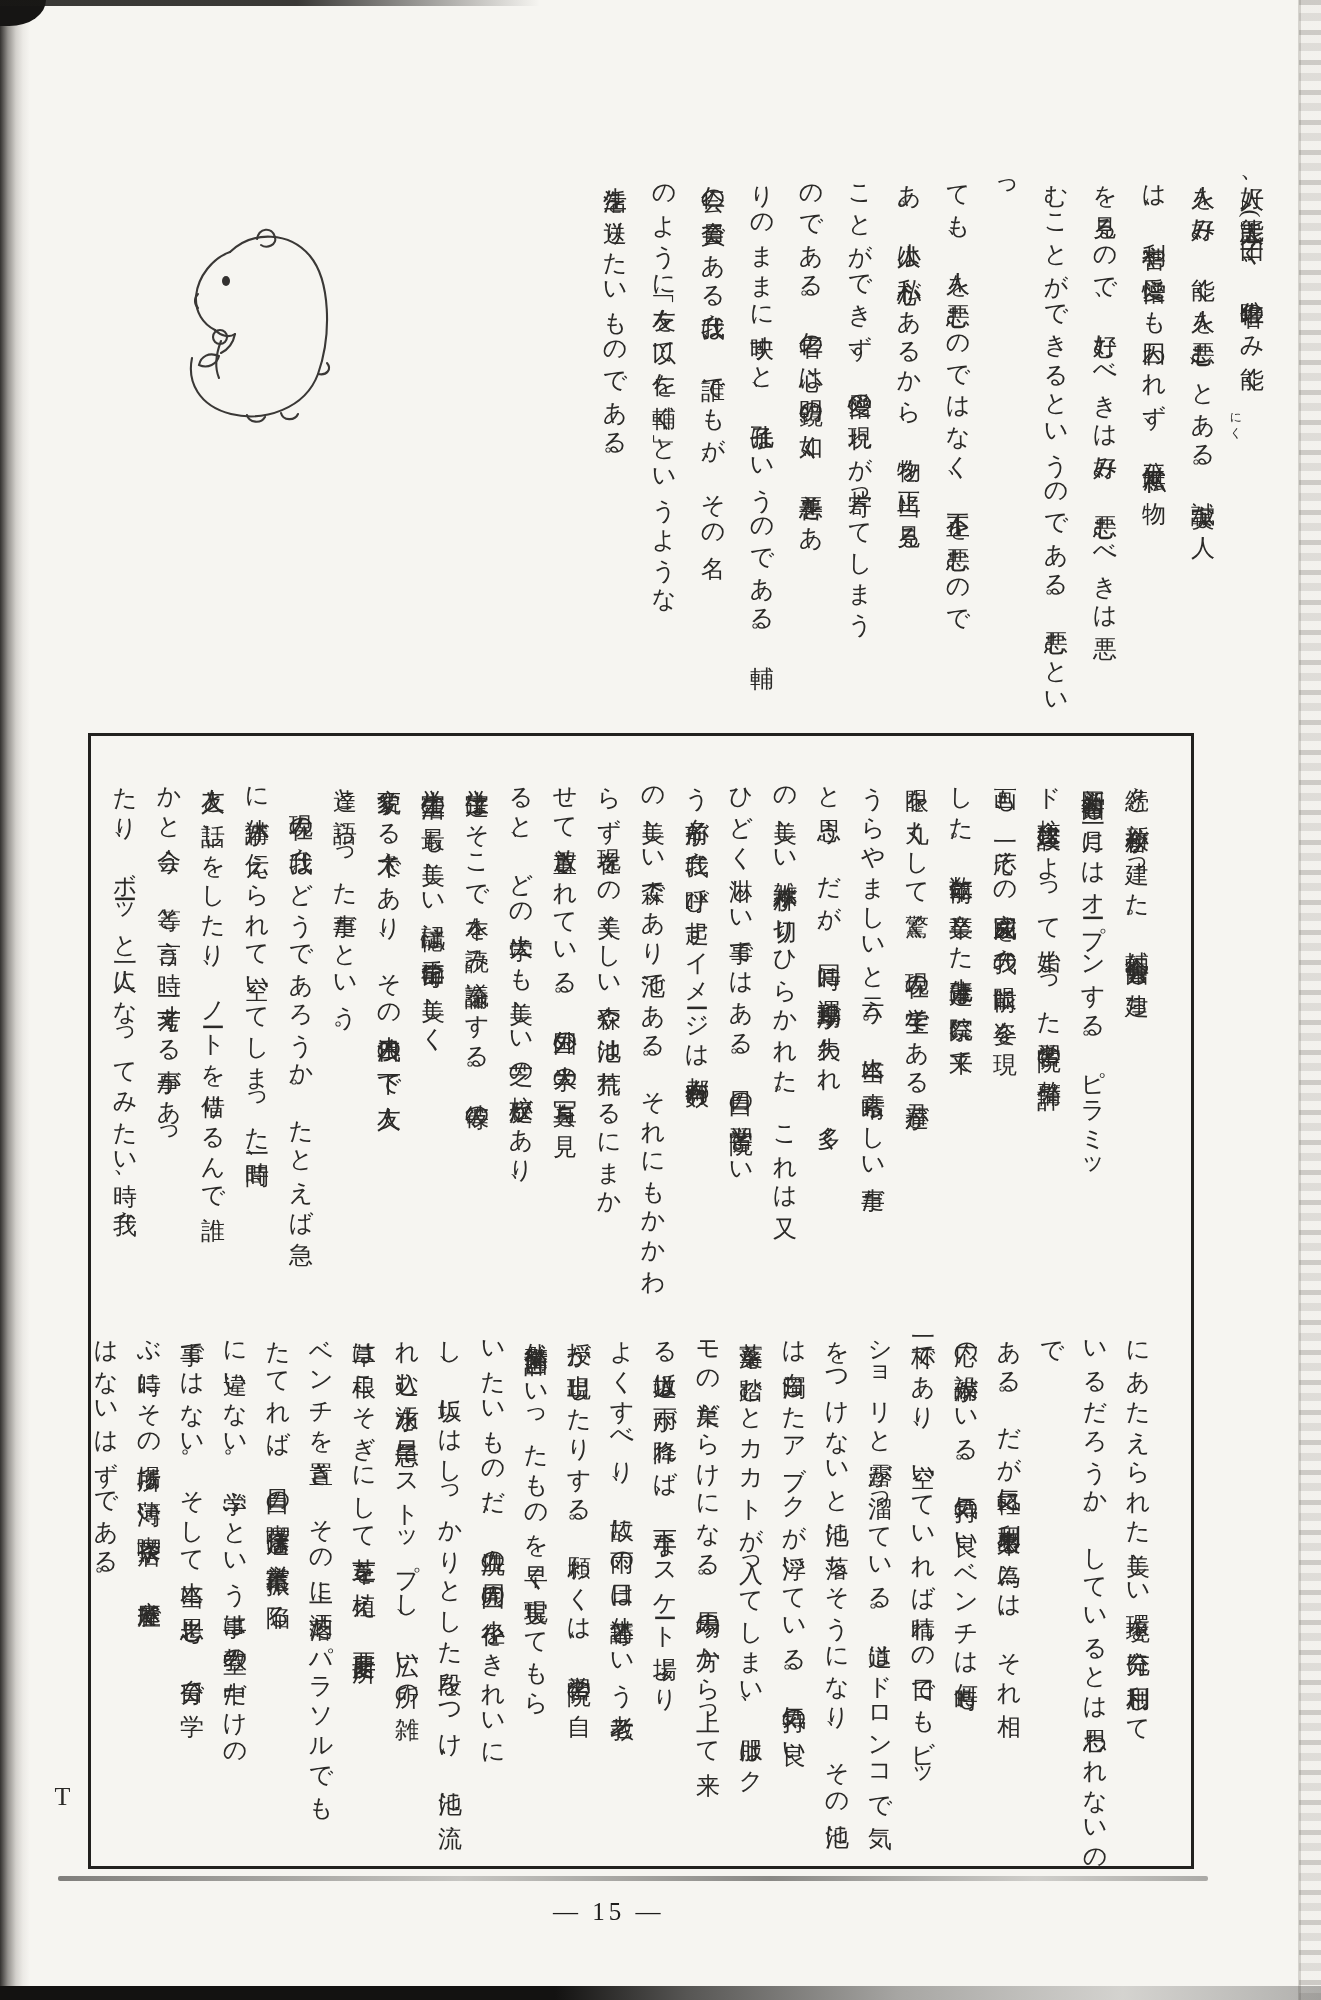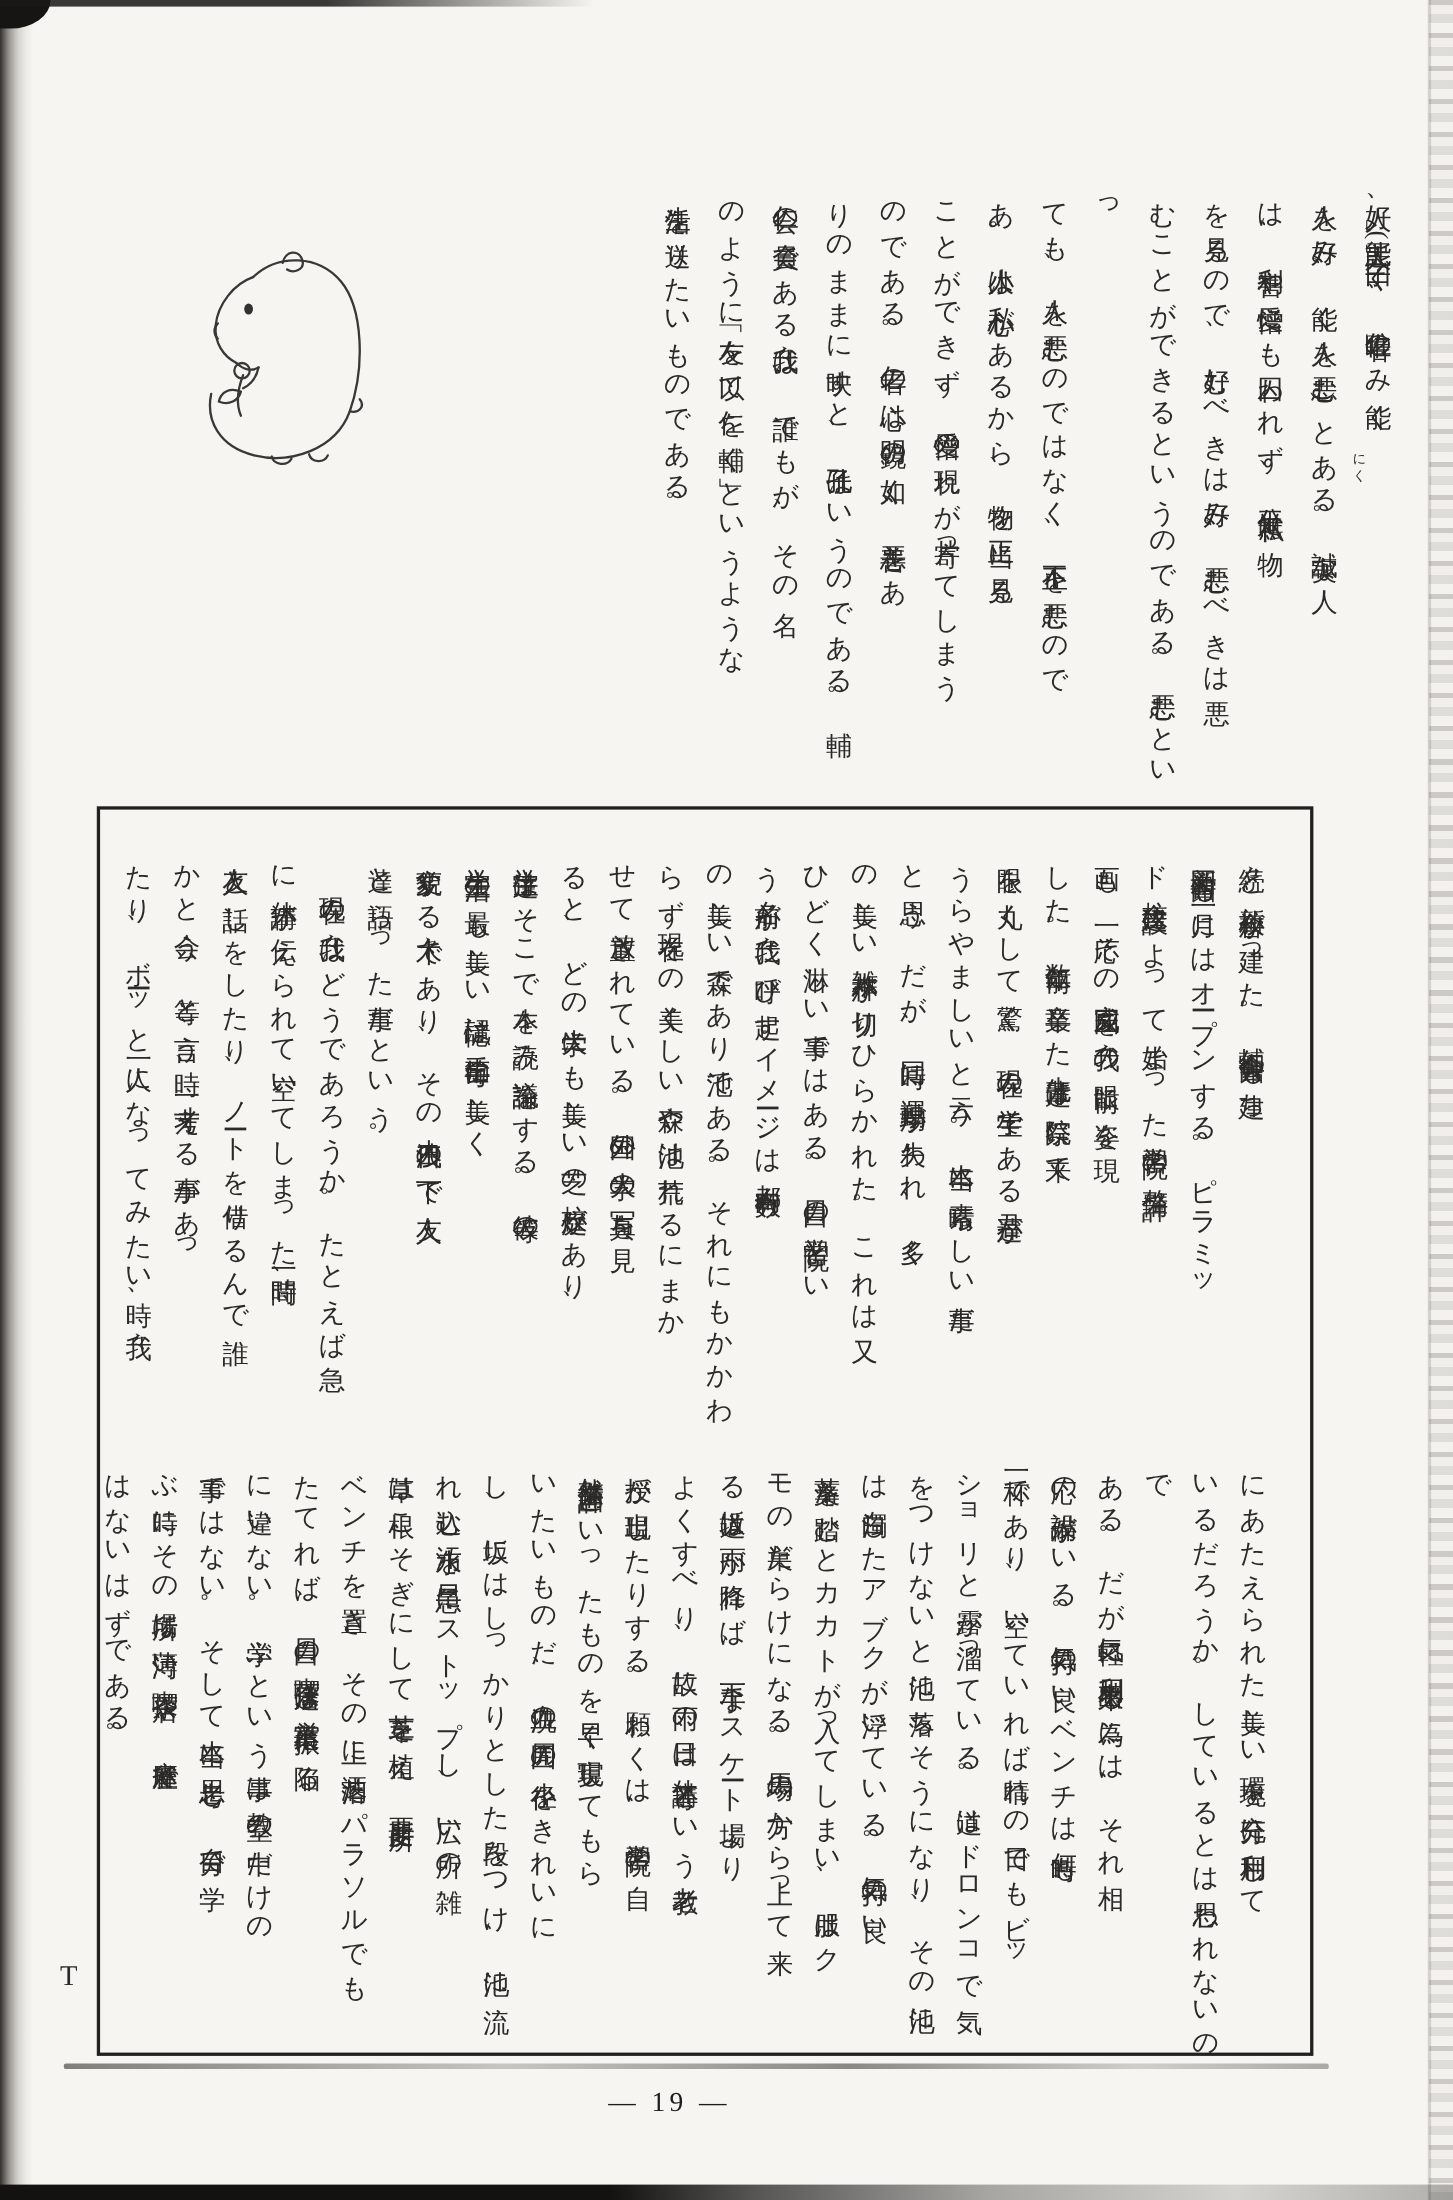--- a/index.html
+++ b/index.html
@@ -185,21 +185,21 @@
       <div class="col">ベンチを置き、その上に洒落たパラソルでも</div>
       <div class="col">たてれば、目白の喫茶店達は営業不振に陥る</div>
       <div class="col">に違いない。学ぶという事は教室の中だけの</div>
       <div class="col">事ではない。そして本当に思考し、自分で学</div>
       <div class="col">ぶ時にその場所は薄汚い喫茶店や、麻雀屋で</div>
       <div class="col">はないはずである。</div>
       <div class="col sig-col">T</div>
     </div>
   </div>
 
-  <div class="page-number">— 19 —</div>
+  <div class="page-number">— 15 —</div>
 
   <div class="edge-left"></div>
   <div class="corner-blob"></div>
   <div class="edge-top"></div>
   <div class="edge-right"></div>
   <div class="right-streak"></div>
   <div class="scan-streak"></div>
   <div class="bottom-band"></div>
 
 </div>

